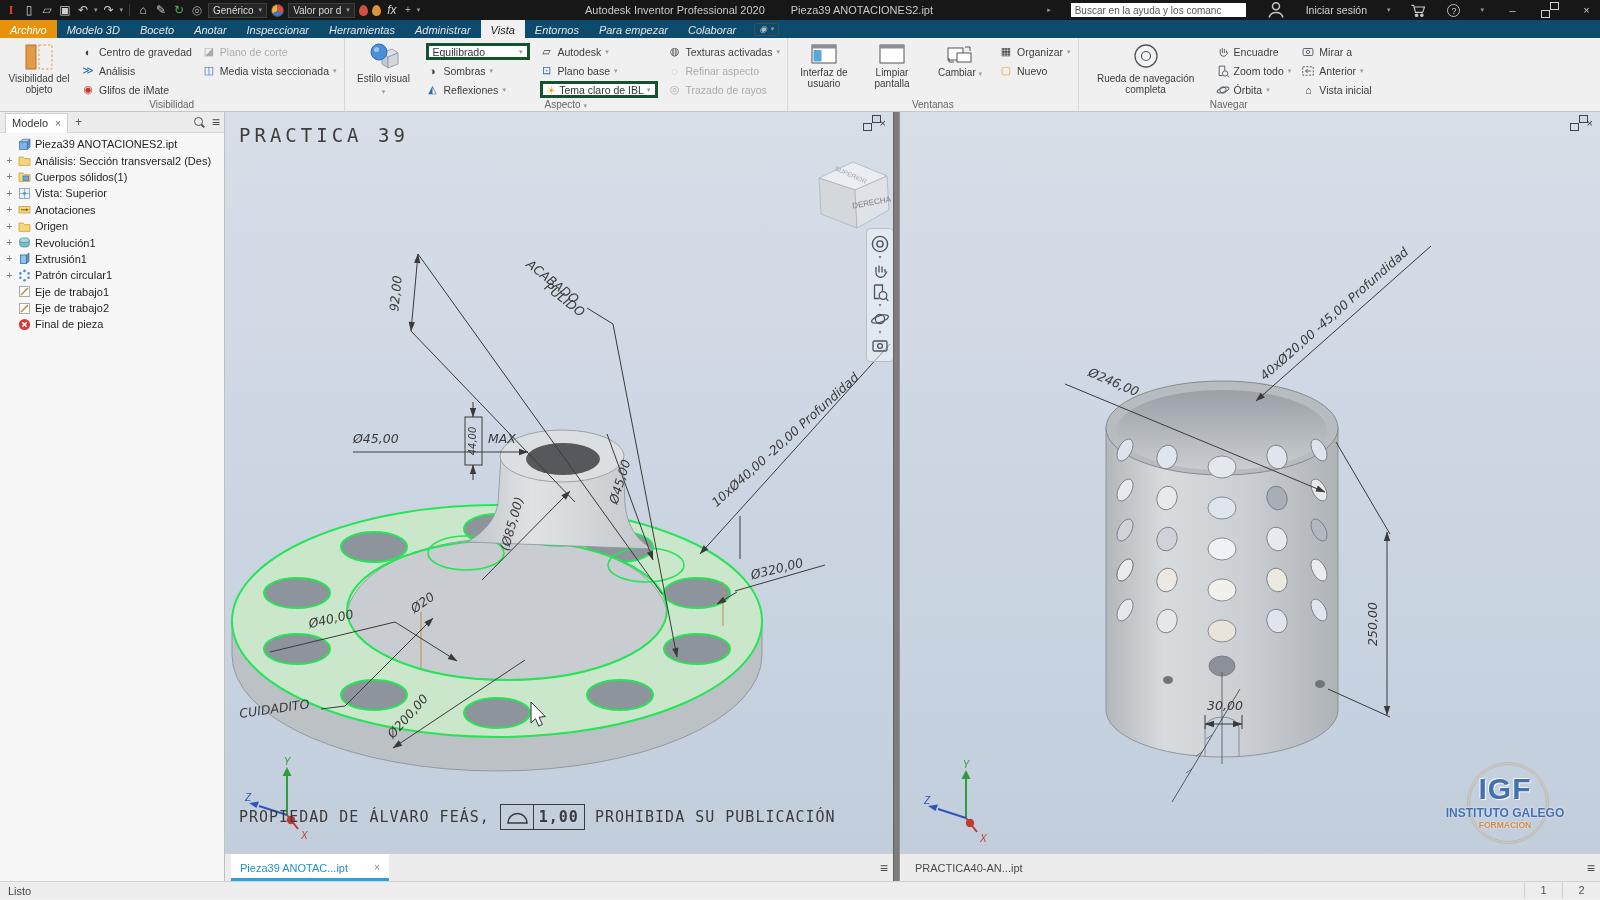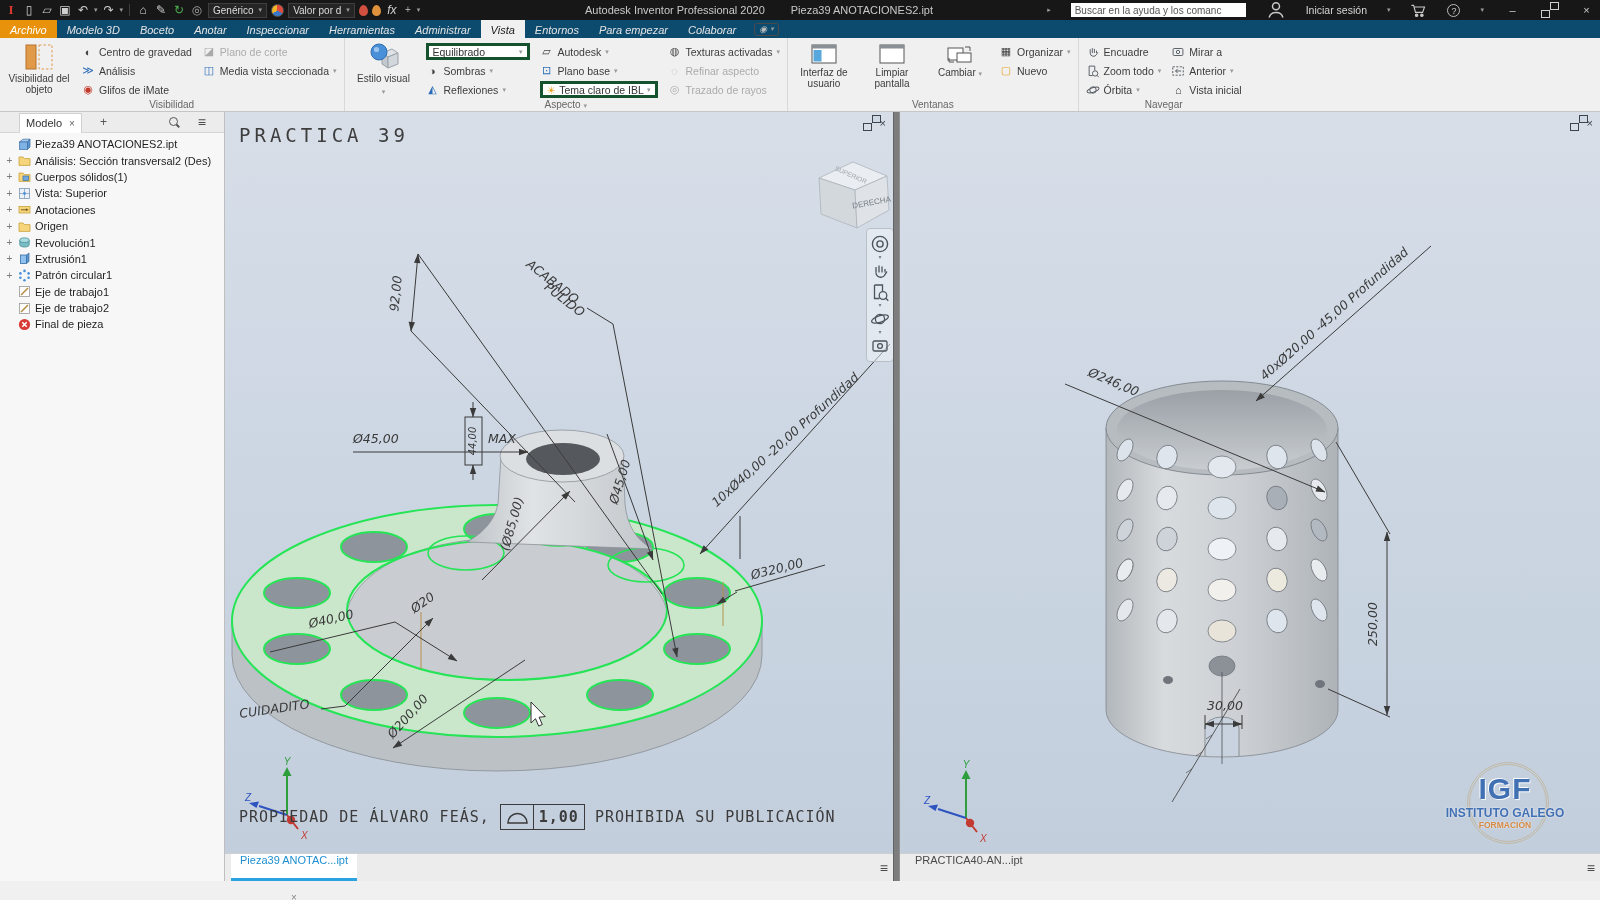--- a/index.html
+++ b/index.html
@@ -49,21 +49,21 @@
   .sitem.dis { color:#ababab; }
   .sitem .ric { width:14px; text-align:center; font-size:11px; }
   .combo { background:#fff; border:3px solid #14532d; height:17px; display:flex; align-items:center; padding:0 4px; gap:0; width:104px; justify-content:space-between; font-size:10.5px; white-space:nowrap; }
   .combo.w2 { width:118px; }
   .blue { color:#2b6cb8; } .dark { color:#444; } .redish { color:#c0392b; } .sunny { color:#e8a020; } .grayic { color:#a9a9a9; }
   .winbig { display:flex; flex-direction:column; align-items:center; width:58px; font-size:10px; line-height:11px; color:#3c3c3c; text-align:center; gap:3px; padding-top:3px; }
 
   
   .main { display:flex; height:769px; flex:none; }
   .browser { width:225px; background:#f7f7f7; border-right:1px solid #bfbfbf; display:flex; flex-direction:column; }
-  .bhead { height:21px; display:flex; align-items:center; background:#ececec; border-bottom:1px solid #d6d6d6; padding:0 19px; gap:18px; font-size:11px; flex:none; }
+  .bhead { height:21px; display:flex; align-items:center; background:#ececec; border-bottom:1px solid #d6d6d6; padding:0 5px; gap:7px; font-size:11px; flex:none; }
   .btab { background:#fff; border:1px solid #d0d0d0; border-bottom:0; padding:2px 6px; display:flex; gap:7px; align-items:center; height:20px; margin-bottom:-1px; }
   .bx { color:#666; font-size:10px; }
   .bplus { color:#555; font-size:12px; }
   .bspace { flex:1; }
   .menuglyph { font-size:14px; color:#4a4a4a; letter-spacing:-1px; }
   .tree { list-style:none; margin-top:3px; font-size:11px; color:#1f1f1f; }
   .tree li { display:flex; align-items:center; height:16.4px; gap:4px; padding-left:5px; white-space:nowrap; }
   .exp { width:9px; color:#7a7a7a; font-size:10px; text-align:center; flex:none; }
   .tico { width:13px; height:13px; flex:none; }
 
@@ -77,21 +77,21 @@
   .navbar { position:absolute; left:641px; top:116px; width:28px; display:flex; flex-direction:column; align-items:center; gap:1px; padding:5px 0; background:rgba(244,247,250,.5); border:1px solid #b8bfc7; border-radius:4px; }
   .nico { width:20px; height:20px; }
   .ncaret { font-size:6px; color:#7d858d; line-height:5px; }
   .triadbox { position:absolute; left:16px; top:645px; }
   .ax { font-size:10px; font-style:italic; }
   .vp-footer { position:absolute; left:14px; top:692px; display:flex; align-items:center; gap:10px; font-family:"DejaVu Sans Mono",monospace; font-size:15px; letter-spacing:1px; color:#3b3b3b; white-space:nowrap; }
   .scalebox { display:flex; align-items:stretch; border:1.6px solid #3b3b3b; height:26px; background:rgba(255,255,255,.0); }
   .scalebox .c1 { display:flex; align-items:center; padding:0 3px; border-right:1.6px solid #3b3b3b; }
   .scalebox .c2 { display:flex; align-items:center; padding:0 5px; font-size:15px;font-weight:bold; }
   .tabbar { height:28px; background:#ececec; border-top:1px solid #cfcfcf; display:flex; align-items:stretch; padding:0 6px; gap:6px; flex:none; }
-  .doctab { font-size:11px; padding:0 9px; display:flex; gap:26px; align-items:center; color:#4a4a4a;flex-direction:column; }
+  .doctab { font-size:11px; padding:0 9px; display:flex; gap:26px; align-items:center; color:#4a4a4a; }
   .doctab.active { background:#fff; color:#1e8fd0; box-shadow:inset 0 -3px 0 #2ba3e0; }
   .tabx { font-size:10px; color:#888; }
   .tabbar .menuglyph { margin-left:auto; align-self:center; }
   .splitter { width:7px; background:#7d7d7d; border-left:1px solid #636363; border-right:1px solid #909090; }
 
   .watermark { position:absolute; left:545px; top:648px; width:120px; height:90px; opacity:.88; text-align:center; }
   .wm-seal { position:absolute; left:22px; top:2px; width:82px; height:82px; border:3px double rgba(190,160,100,.55); border-radius:50%; }
   .wm-big { position:relative; font-size:30px; font-weight:bold; color:#2f63ae; letter-spacing:1px; text-shadow:1px 1px 0 #fff,-1px -1px 0 #fff; line-height:34px; margin-top:12px; }
   .wm-s1 { position:relative; font-size:12px; font-weight:bold; color:#2f63ae; text-shadow:0 0 2px #fff; }
   .wm-s2 { position:relative; font-size:8.5px; font-weight:bold; color:#d77f2b; text-shadow:0 0 2px #fff; }
@@ -402,20 +402,27 @@
           </div>
         <div class="sitem">
             <span class="ric sunny">▢</span>
             <span>Nuevo</span>
           </div>
       </div>
       <div class="p-label">Ventanas</div>
     </div>
 
     <div class="panel" style="border-right:0">
+      <div class="bigbtn" style="width:120px">
+        <svg width="30" height="28" viewBox="0 0 30 28">
+            <circle cx="15" cy="13" r="11" fill="#f3f5f7" stroke="#555" stroke-width="1.3"></circle>
+            <circle cx="15" cy="13" r="4.5" fill="none" stroke="#555" stroke-width="1.2"></circle>
+          </svg>
+        <span>Rueda de navegación completa</span>
+      </div>
       <div class="col">
         <div class="sitem">
             <svg class="ric" width="14" height="14" viewBox="0 0 20 20">
               <use href="#sym-hand"></use>
             </svg>
             <span>Encuadre</span>
           </div>
         <div class="sitem">
             <svg class="ric" width="14" height="14" viewBox="0 0 20 20">
               <use href="#sym-zoomdoc"></use>
@@ -808,13 +815,20 @@
       </div>
       <div class="tabbar">
         <div class="doctab">
             <span>PRACTICA40-AN...ipt</span>
           </div>
         <span class="menuglyph">≡</span>
       </div>
     </div>
   </div>
 
+  <div class="statusbar">
+    <span>Listo</span>
+    <div class="scells">
+      <span class="scell">1</span>
+      <span class="scell">2</span>
+    </div>
+  </div>
 </div>
 
 </body></html>

